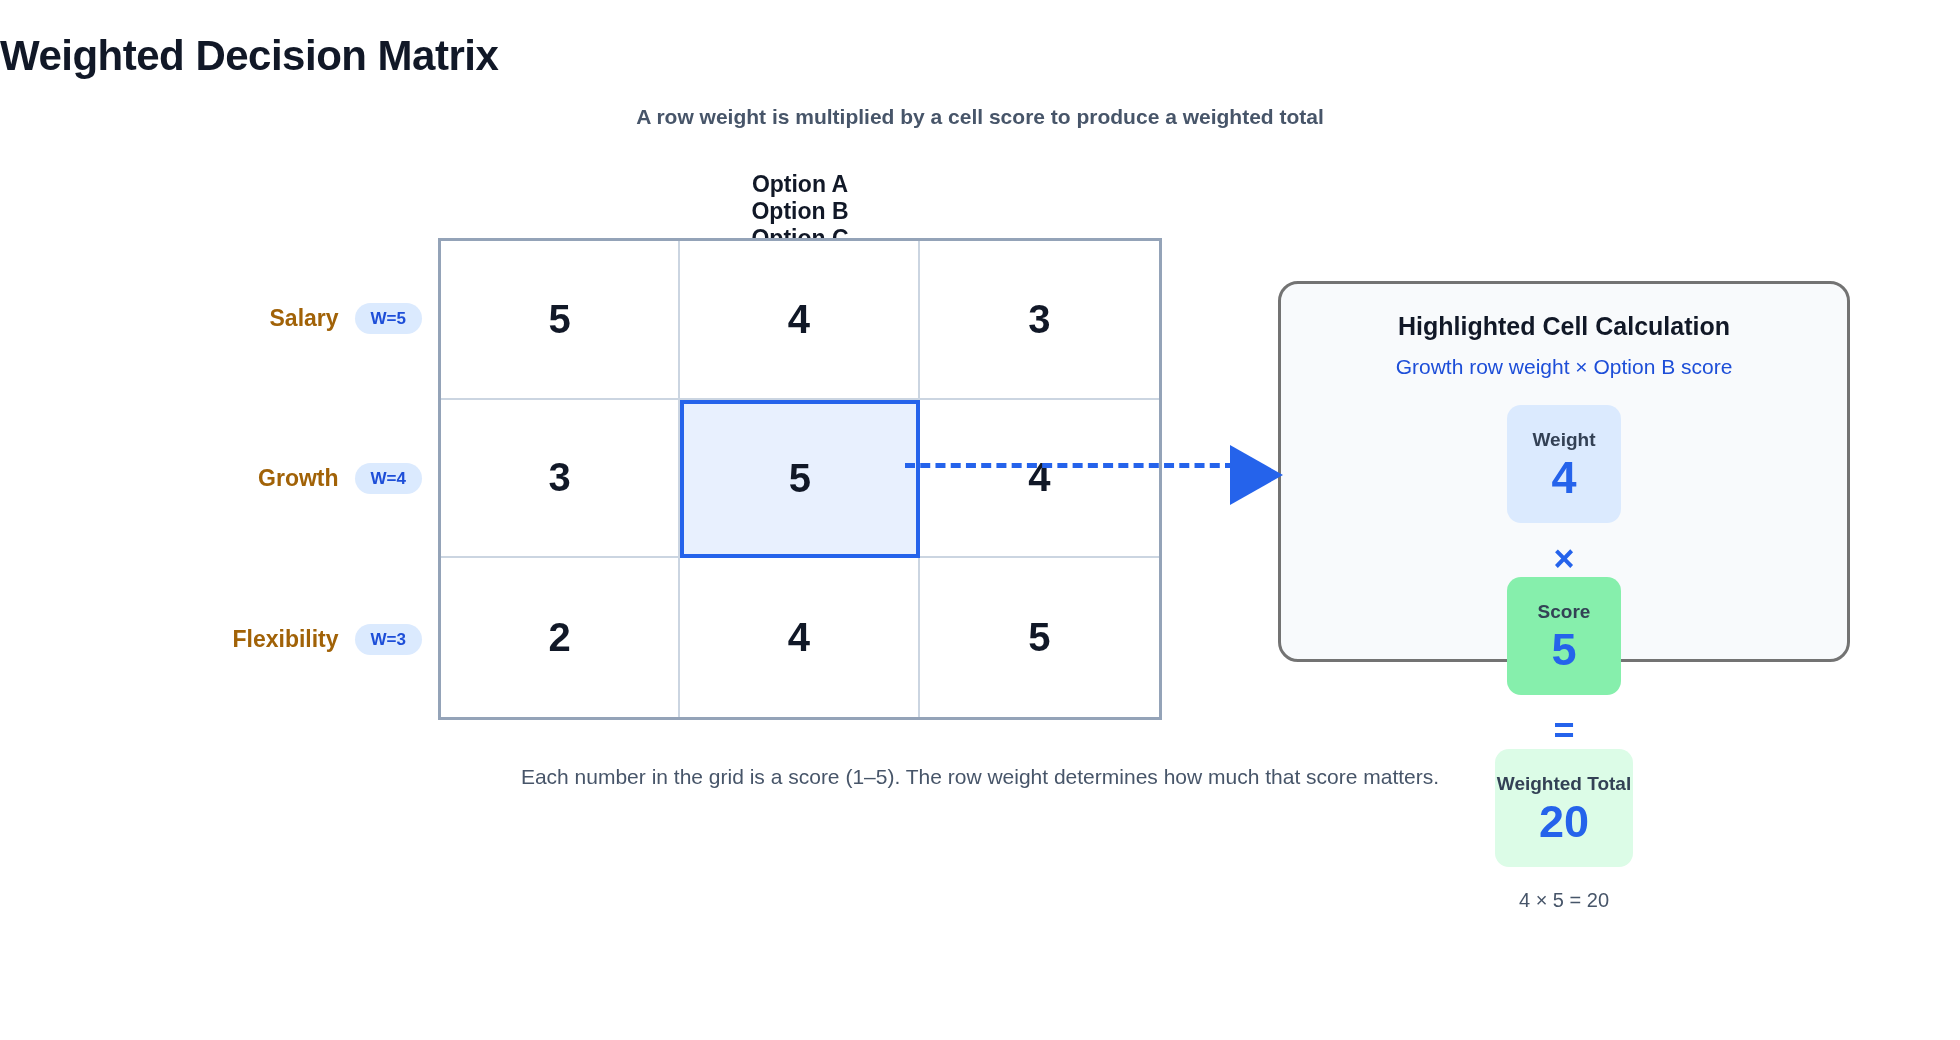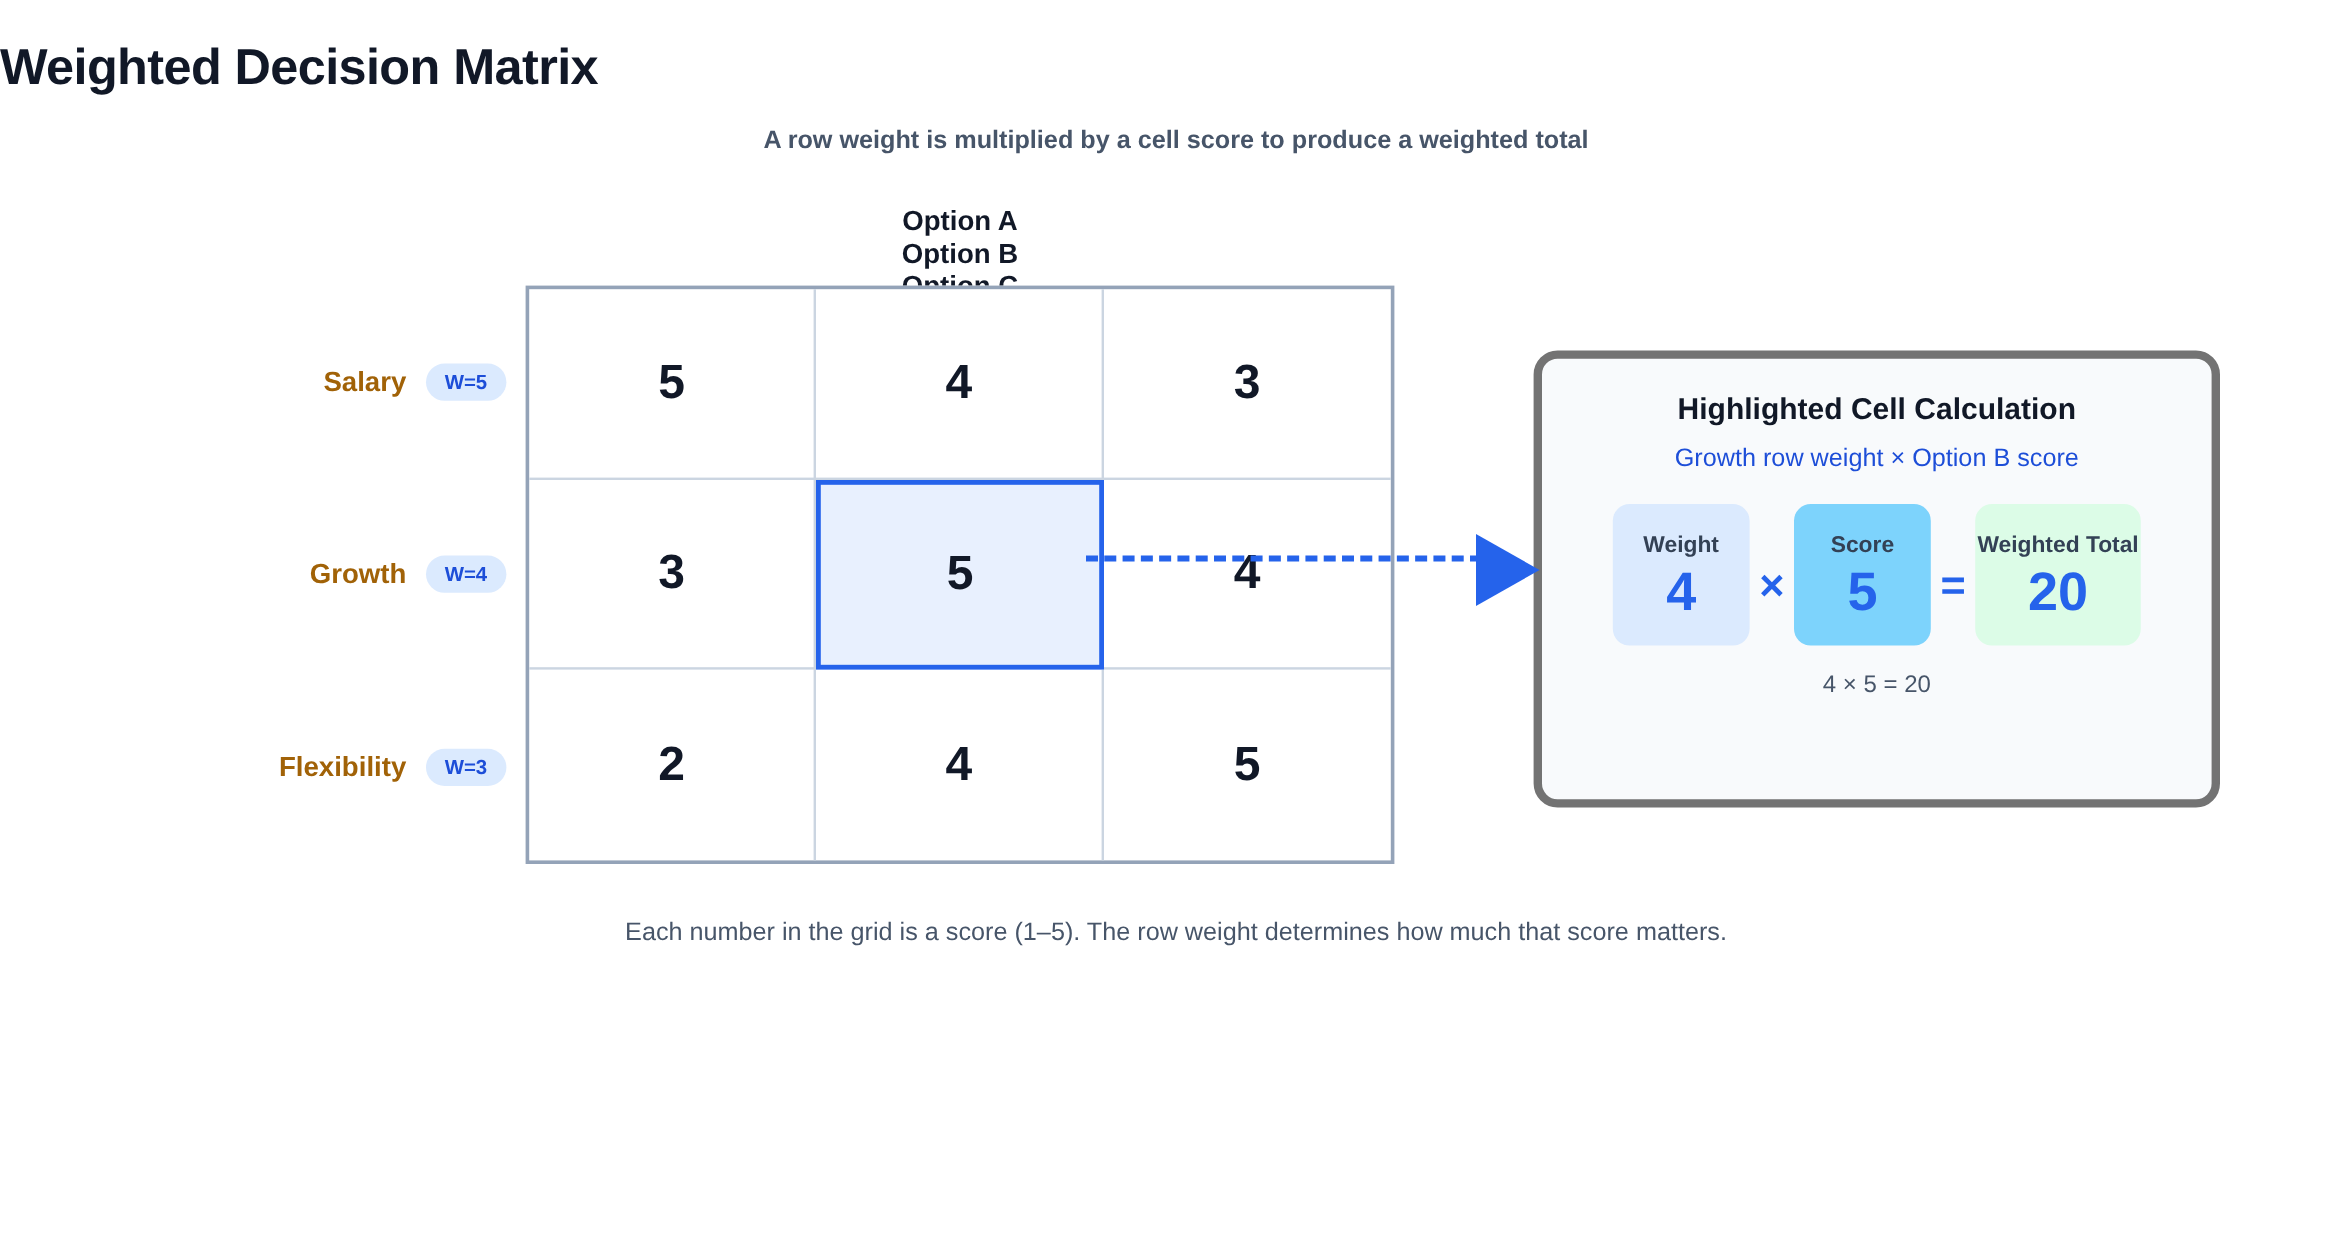--- a/index.html
+++ b/index.html
@@ -139,27 +139,27 @@
     left: 905px;
     width: 330px;
     height: 0;
     border-top: 5px dashed #2563eb;
     z-index: 5;
   }
 
   
   .calc-panel {
     position: absolute;
-    top: 292px;
+    top: 281px;
     left: 1278px;
     width: 572px;
     height: 381px;
     box-sizing: border-box;
     background: #f8fafc;
-    border: 7px solid #737373;
+    border: 3px solid #737373;
     border-radius: 20px;
     display: flex;
     flex-direction: column;
     align-items: center;
   }
   .calc-title {
     margin-top: 28px;
     font-size: 25px;
     font-weight: bold;
     color: #111827;
@@ -167,33 +167,34 @@
   .calc-subtitle {
     margin-top: 14px;
     font-size: 21px;
     color: #1d4ed8;
   }
   .calc-row {
     margin-top: 26px;
     display: flex;
     align-items: center;
     justify-content: center;
+    flex-direction: column;
   }
   .calc-box {
     border-radius: 14px;
     width: 114px;
     height: 118px;
     display: flex;
     flex-direction: column;
     align-items: center;
     justify-content: center;
     box-sizing: border-box;
   }
   .calc-box.weight { background: #dbeafe; }
-  .calc-box.score  { background: #7dd3fc; }
+  .calc-box.score  { background: #86efac; }
   .calc-box.total  { background: #dcfce7; width: 138px; }
   .calc-box-label {
     font-size: 19px;
     font-weight: bold;
     color: #334155;
     margin-bottom: 4px;
     white-space: nowrap;
   }
   .calc-box-value {
     font-size: 45px;

